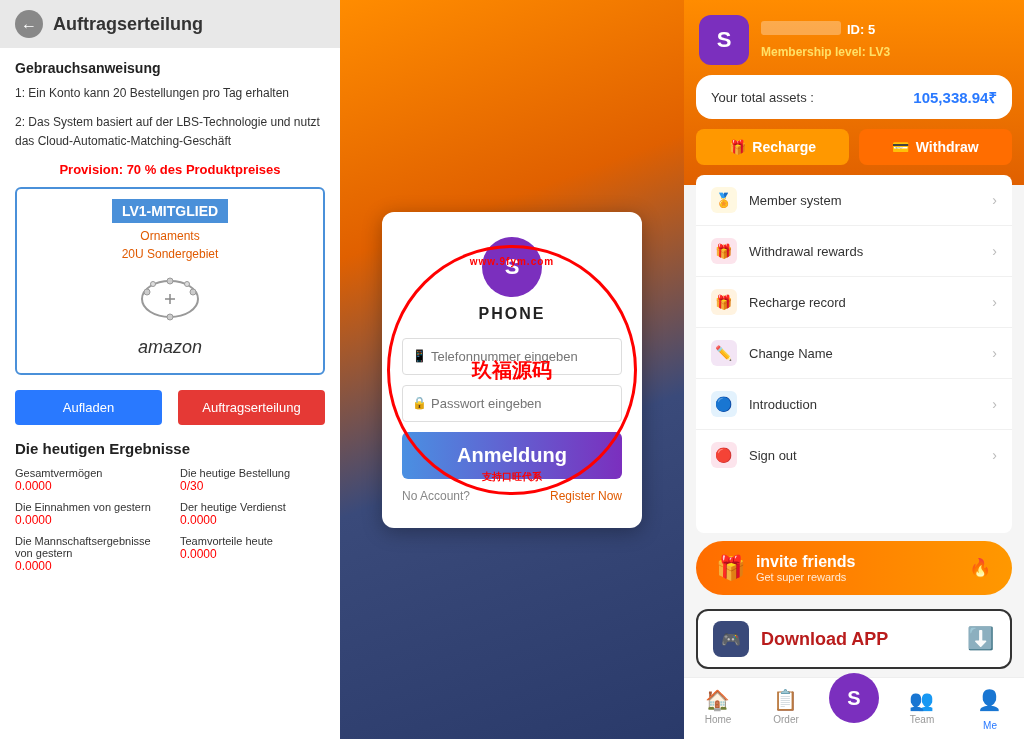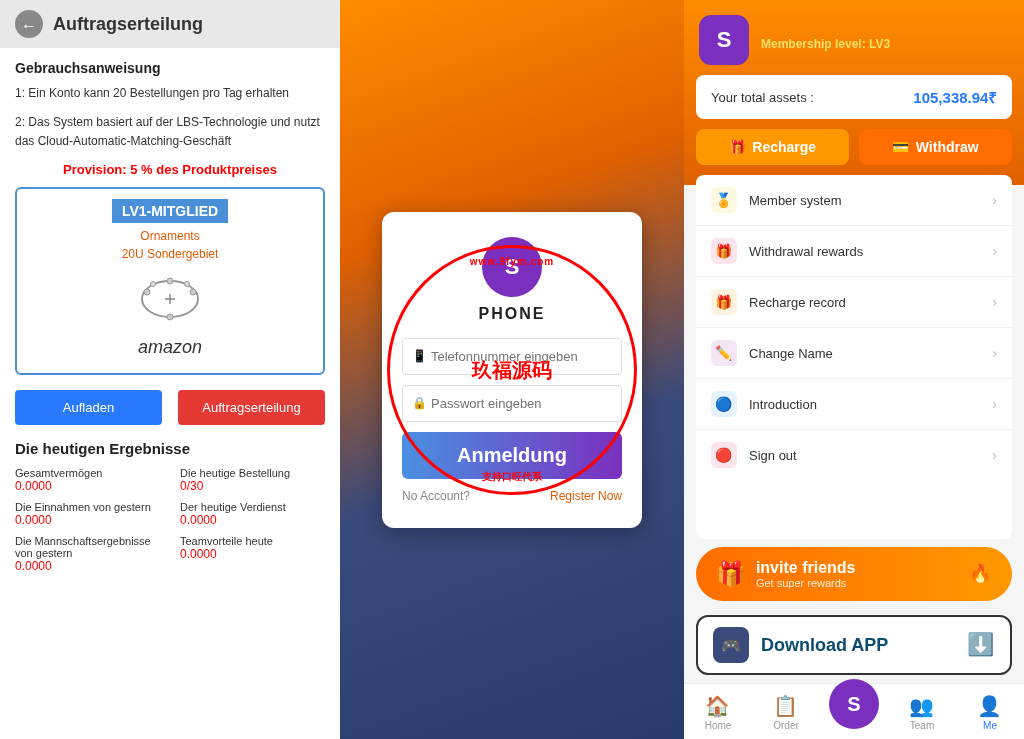--- a/index.html
+++ b/index.html
@@ -146,21 +146,21 @@
       color: transparent;
       border-radius: 3px;
       width: 80px; height: 14px;
       margin-bottom: 2px;
       vertical-align: middle;
     }
     .profile-level { color: #ffe066; font-size: 12px; font-weight: bold; margin-top: 8px; }
     .assets-box {
       margin: 0 12px 10px;
       background: white;
-      border-radius: 8px;
+      border-radius: 16px;
       padding: 12px 15px;
       display: flex;
       align-items: center;
       justify-content: space-between;
     }
     .assets-label { font-size: 13px; color: #333; }
     .assets-value { font-size: 15px; color: #2979ff; font-weight: bold; }
     .action-row {
       display: flex;
       gap: 10px;
@@ -231,41 +231,41 @@
       gap: 12px;
       cursor: pointer;
     }
     .download-app-icon {
       width: 36px; height: 36px;
       background: #3a4a7a;
       border-radius: 8px;
       display: flex; align-items: center; justify-content: center;
       color: white; font-size: 16px;
     }
-    .download-label { font-size: 18px; font-weight: bold; color: #0c4a6e; flex: 1; }
+    .download-label { font-size: 18px; font-weight: bold; color: #b91c1c; flex: 1; }
     .download-icon { font-size: 22px; color: #333; }
     .bottom-nav {
       background: white;
       display: flex;
       border-top: 1px solid #eee;
       padding: 6px 0 4px;
     }
     .nav-item {
       flex: 1;
       display: flex;
       flex-direction: column;
       align-items: center;
       gap: 2px;
       cursor: pointer;
       padding: 4px 0;
     }
     .nav-icon { font-size: 20px; color: #999; }
     .nav-icon.active { color: #2979ff; }
     .nav-label { font-size: 10px; color: #999; }
-    .nav-label.active { color: #2979ff; }
+    .nav-label.active { color: #2979ff; margin-top: 6px; }
     .nav-center-btn {
       width: 50px; height: 50px;
       background: #7b2fbe;
       border-radius: 50%;
       display: flex; align-items: center; justify-content: center;
       color: white; font-size: 20px; font-weight: bold;
       margin-top: -15px;
       flex-shrink: 0;
     }
 
@@ -313,21 +313,21 @@
 
 <div class="left-panel">
   <div class="left-header">
     <div class="back-btn">←</div>
     <span class="left-header-title">Auftragserteilung</span>
   </div>
   <div class="left-body">
     <div class="section-title">Gebrauchsanweisung</div>
     <div class="instruction-text">1: Ein Konto kann 20 Bestellungen pro Tag erhalten</div>
     <div class="instruction-text">2: Das System basiert auf der LBS-Technologie und nutzt das Cloud-Automatic-Matching-Geschäft</div>
-    <div class="provision-text">Provision: 5 % des Produktpreises</div>
+    <div class="provision-text">Provision: 70 % des Produktpreises</div>
     <div class="membership-card">
       <div class="membership-level">LV1-MITGLIED</div>
       <div class="membership-sub">Ornaments</div>
       <div class="membership-sub2">20U Sondergebiet</div>
       <div class="product-image">
         <svg viewBox="0 0 70 50">
           <ellipse cx="35" cy="25" rx="28" ry="18" fill="none" stroke="#999" stroke-width="2"></ellipse>
           <circle cx="12" cy="18" r="3" fill="#ccc" stroke="#999" stroke-width="1"></circle>
           <circle cx="58" cy="18" r="3" fill="#ccc" stroke="#999" stroke-width="1"></circle>
           <circle cx="35" cy="7" r="3" fill="#ccc" stroke="#999" stroke-width="1"></circle>
@@ -403,20 +403,24 @@
     </div>
   </div>
 </div>
 
 <div class="right-panel">
   <div class="profile-header">
     <div class="profile-avatar">
       <span>S</span>
     </div>
     <div class="profile-info">
+      <div style="display:flex;align-items:center;gap:6px;margin-bottom:4px;">
+        <div class="profile-blurred"></div>
+        <span class="profile-id">ID: 5</span>
+      </div>
       <div class="profile-level">Membership level: LV3</div>
     </div>
   </div>
 
   <div class="assets-box">
     <span class="assets-label">Your total assets :</span>
     <span class="assets-value">105,338.94₹</span>
   </div>
 
   <div class="action-row">

